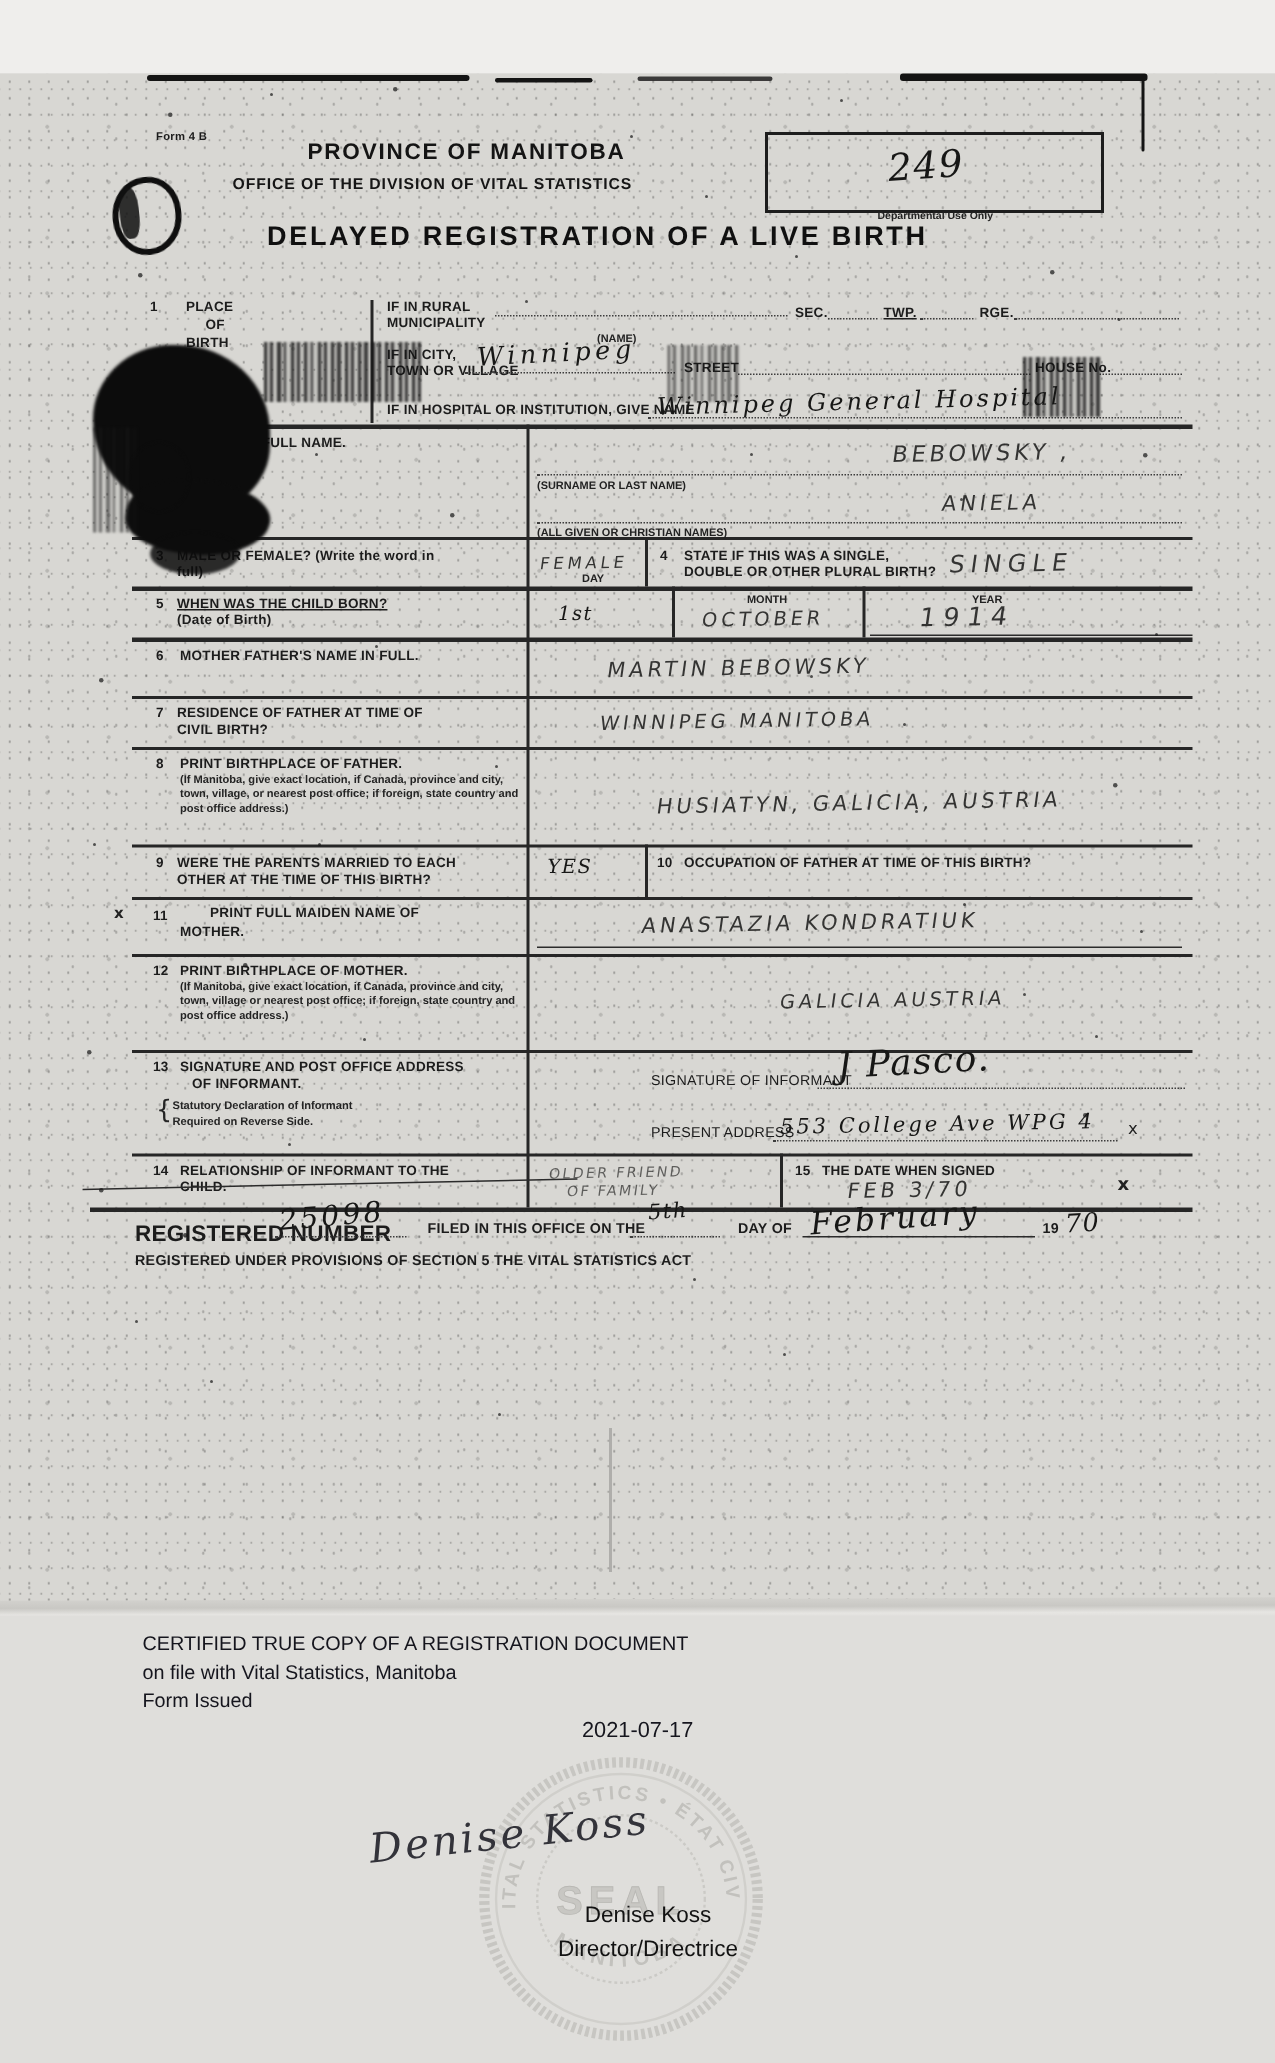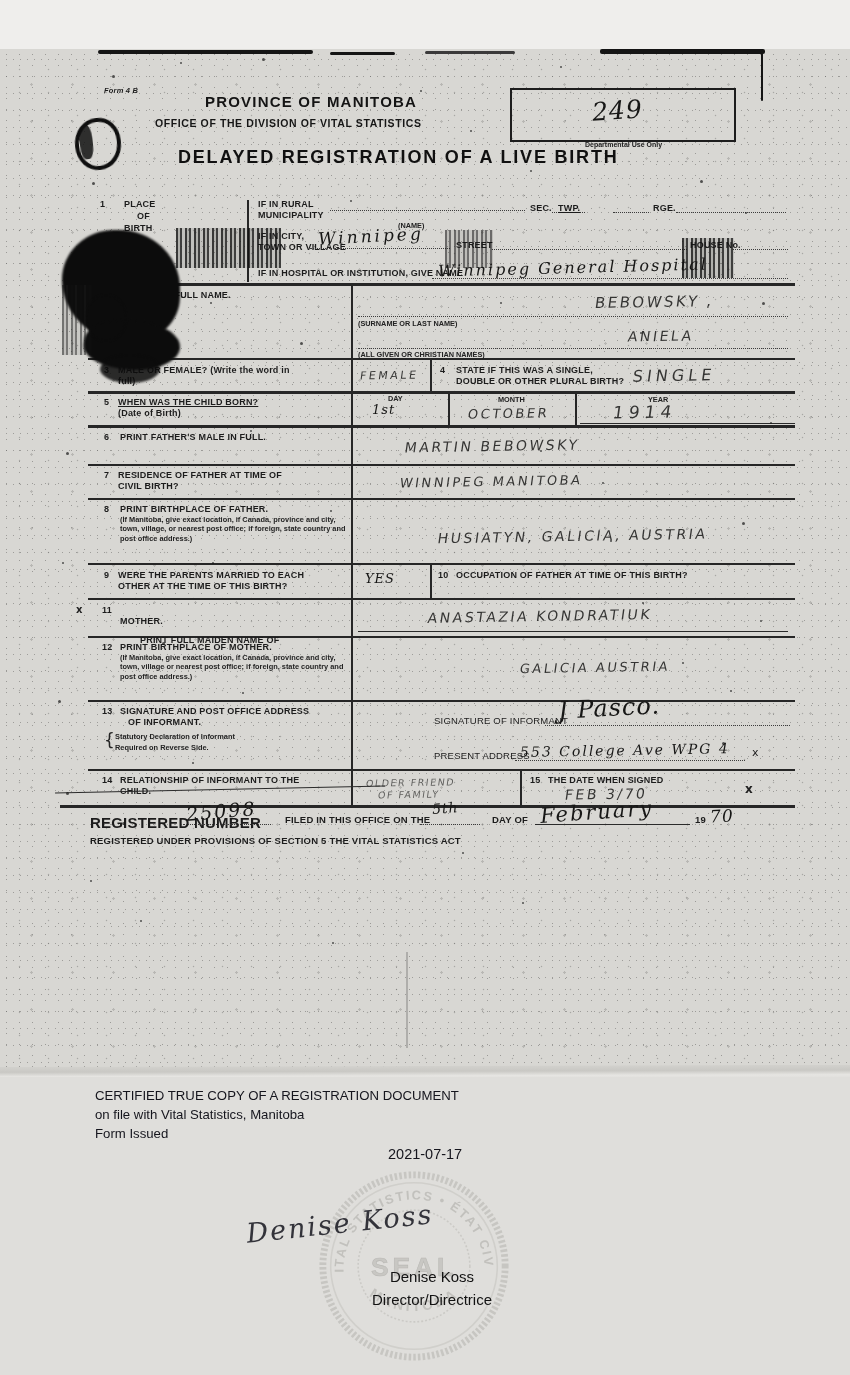--- a/index.html
+++ b/index.html
@@ -65,21 +65,21 @@
   <div class="topstrip"></div>
   <div class="scan"></div>
   <div class="noise"></div>
 
   <div class="edge-seg" style="left:98px;top:50px;width:215px;height:4px;"></div>
   <div class="edge-seg" style="left:330px;top:52px;width:65px;height:3px;"></div>
   <div class="edge-seg" style="left:425px;top:51px;width:90px;height:3px;opacity:.8;"></div>
   <div class="edge-seg" style="left:600px;top:49px;width:165px;height:5px;"></div>
   <div class="edge-seg" style="left:761px;top:53px;width:2px;height:48px;"></div>
 
-  <div class="lb" style="left:104px;top:86px;font-size:7.5px;font-style:italic;">Form 4 B</div>
+  <div class="lb" style="left:104px;top:86px;font-size:7.5px;">Form 4 B</div>
   <div class="hd1" style="left:205px;top:93px;text-align:center;">PROVINCE OF MANITOBA</div>
   <div class="hd2" style="left:155px;top:117px;">OFFICE OF THE DIVISION OF VITAL STATISTICS</div>
   <div class="dept-box" style="left:510px;top:88px;width:222px;height:50px;">
     <span class="hwc" style="left:80px;top:6px;font-size:25px;transform:rotate(-4deg);">249</span>
   </div>
   <div class="lb2" style="left:585px;top:141px;font-size:7px;">Departmental Use Only</div>
   <div class="title" style="left:178px;top:147px;">DELAYED REGISTRATION OF A LIVE BIRTH</div>
 
   <div class="dmark" style="left:75px;top:118px;">
       <div class="fillp"></div>
@@ -89,21 +89,21 @@
   <div class="lb" style="left:124px;top:199px;">PLACE</div>
   <div class="lb" style="left:137px;top:211px;">OF</div>
   <div class="lb" style="left:124px;top:223px;">BIRTH</div>
   <div class="vr" style="left:247px;top:200px;height:82px;"></div>
 
   <div class="lb" style="left:258px;top:199px;">IF IN RURAL</div>
   <div class="lb" style="left:258px;top:210px;">MUNICIPALITY</div>
   <div class="dots" style="left:330px;top:209px;width:195px;"></div>
   <div class="lb" style="left:530px;top:203px;">SEC.</div>
   <div class="dots" style="left:552px;top:211px;width:33px;"></div>
-  <div class="lb" style="left:558px;top:203px;text-decoration:underline;">TWP.</div>
+  <div class="lb" style="left:589px;top:203px;text-decoration:underline;">TWP.</div>
   <div class="dots" style="left:613px;top:211px;width:36px;"></div>
   <div class="lb" style="left:653px;top:203px;">RGE.</div>
   <div class="dots" style="left:676px;top:211px;width:110px;"></div>
 
   <div class="lb2" style="left:398px;top:221px;">(NAME)</div>
   <div class="lb" style="left:258px;top:231px;">IF IN CITY,</div>
   <div class="lb" style="left:258px;top:242px;">TOWN OR VILLAGE</div>
   <div class="hwc" style="left:318px;top:226px;font-size:17px;transform:rotate(-3deg);letter-spacing:3px;">Winnipeg</div>
   <div class="dots" style="left:310px;top:247px;width:140px;"></div>
   <div class="lb" style="left:456px;top:240px;">STREET</div>
@@ -148,51 +148,51 @@
   <div class="lb" style="left:118px;top:376px;">full)</div>
   <div class="hwp" style="left:360px;top:369px;font-size:11px;">FEMALE</div>
   <div class="lb" style="left:440px;top:365px;">4</div>
   <div class="lb" style="left:456px;top:365px;">STATE IF THIS WAS A SINGLE,</div>
   <div class="lb" style="left:456px;top:376px;">DOUBLE OR OTHER PLURAL BIRTH?</div>
   <div class="hwp" style="left:633px;top:366px;font-size:16px;letter-spacing:4px;">SINGLE</div>
 
   <div class="lb" style="left:104px;top:397px;">5</div>
   <div class="lb" style="left:118px;top:397px;text-decoration:underline;">WHEN WAS THE CHILD BORN?</div>
   <div class="lb" style="left:118px;top:408px;">(Date of Birth)</div>
-  <div class="lb2" style="left:388px;top:394px;">DAY</div>
+  <div class="lb2" style="left:388px;top:381px;">DAY</div>
   <div class="lb2" style="left:498px;top:395px;">MONTH</div>
   <div class="lb2" style="left:648px;top:395px;">YEAR</div>
   <div class="hwc" style="left:372px;top:402px;font-size:13px;">1st</div>
   <div class="hwp" style="left:468px;top:406px;font-size:13px;">OCTOBER</div>
   <div class="hwp" style="left:613px;top:402px;font-size:17px;letter-spacing:5px;">1914</div>
   <div class="solidline" style="left:580px;top:423px;width:215px;"></div>
 
   <div class="lb" style="left:104px;top:432px;">6</div>
-  <div class="lb" style="left:120px;top:432px;">PRINT FATHER'S MALE IN FULL.</div>
+  <div class="lb" style="left:120px;top:432px;">MOTHER FATHER'S NAME IN FULL.</div>
   <div class="hwp" style="left:405px;top:438px;font-size:14px;">MARTIN  BEBOWSKY</div>
 
   <div class="lb" style="left:104px;top:470px;">7</div>
   <div class="lb" style="left:118px;top:470px;">RESIDENCE OF FATHER AT TIME OF</div>
   <div class="lb" style="left:118px;top:481px;">CIVIL BIRTH?</div>
   <div class="hwp" style="left:400px;top:474px;font-size:13px;">WINNIPEG  MANITOBA</div>
 
   <div class="lb" style="left:104px;top:504px;">8</div>
   <div class="lb" style="left:120px;top:504px;">PRINT BIRTHPLACE OF FATHER.</div>
   <div class="note" style="left:120px;top:515px;">(If Manitoba, give exact location, if Canada, province and city, town, village, or nearest post office; if foreign, state country and post office address.)</div>
   <div class="hwp" style="left:438px;top:528px;font-size:14px;">HUSIATYN, GALICIA, AUSTRIA</div>
 
   <div class="lb" style="left:104px;top:570px;">9</div>
   <div class="lb" style="left:118px;top:570px;">WERE THE PARENTS MARRIED TO EACH</div>
   <div class="lb" style="left:118px;top:581px;">OTHER AT THE TIME OF THIS BIRTH?</div>
   <div class="hwc" style="left:365px;top:571px;font-size:13px;">YES</div>
   <div class="lb" style="left:438px;top:570px;">10</div>
   <div class="lb" style="left:456px;top:570px;">OCCUPATION OF FATHER AT TIME OF THIS BIRTH?</div>
 
   <div class="lb" style="left:102px;top:605px;">11</div>
-  <div class="lb" style="left:120px;top:635px;padding-left:20px;">PRINT FULL MAIDEN NAME OF</div>
+  <div class="lb" style="left:120px;top:603px;padding-left:20px;">PRINT FULL MAIDEN NAME OF</div>
   <div class="lb" style="left:120px;top:616px;">MOTHER.</div>
   <div class="hwp" style="left:428px;top:608px;font-size:14px;">ANASTAZIA  KONDRATIUK</div>
   <div class="solidline" style="left:358px;top:631px;width:430px;"></div>
   <div class="mark" style="left:76px;top:604px;font-size:10px;font-weight:700;">x</div>
 
   <div class="lb" style="left:102px;top:642px;">12</div>
   <div class="lb" style="left:120px;top:642px;">PRINT BIRTHPLACE OF MOTHER.</div>
   <div class="note" style="left:120px;top:653px;">(If Manitoba, give exact location, if Canada, province and city, town, village or nearest post office; if foreign, state country and post office address.)</div>
   <div class="hwp" style="left:520px;top:660px;font-size:13px;">GALICIA  AUSTRIA</div>
 

